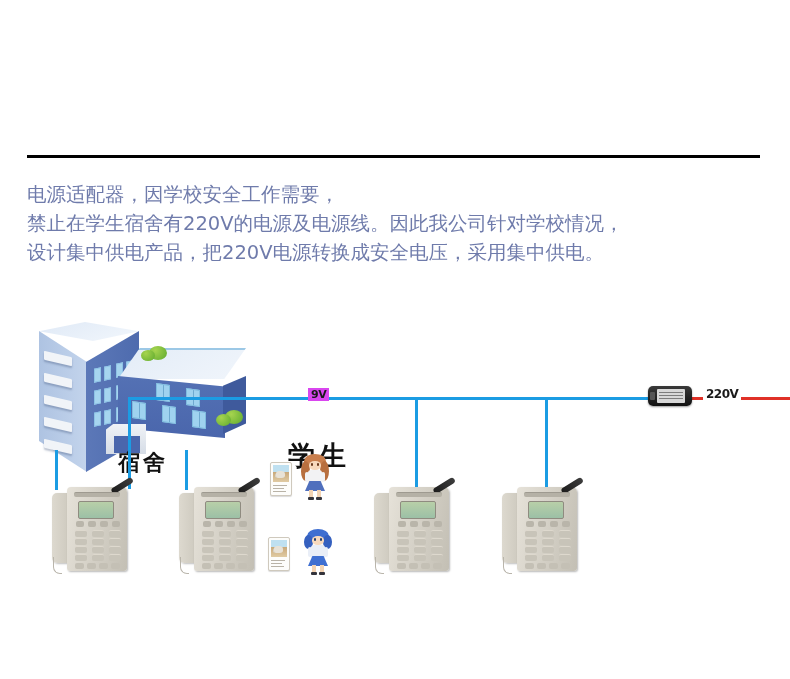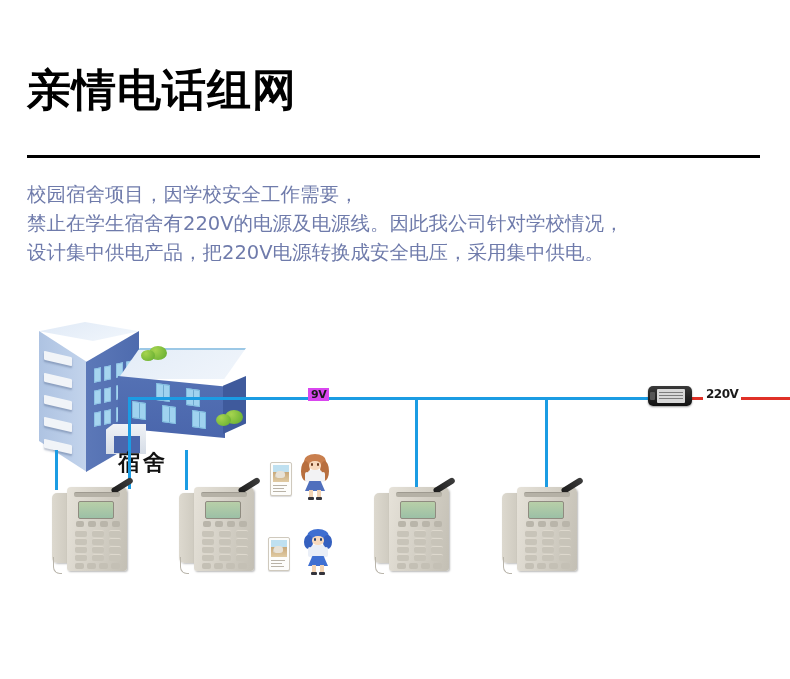--- a/index.html
+++ b/index.html
@@ -225,23 +225,22 @@
   }
   .kid .leg{position:absolute;top:35px;width:4px;height:9px;background:#f2d3b4;}
   .kid .shoe{position:absolute;top:42px;width:6px;height:3px;background:#33333b;border-radius:1px;}
   .kid .arm{position:absolute;top:17px;width:4px;height:10px;background:#f7d9bd;border-radius:2px;}
 </style>
 </head>
 <body>
 
 <div id="page">
 
-  <div class="title">亲情电话组网</div>
   <div class="rule"></div>
-  <div class="body-text">校园宿舍项目，因学校安全工作需要，
+  <div class="body-text">电源适配器，因学校安全工作需要，
 禁止在学生宿舍有220V的电源及电源线。因此我公司针对学校情况，
 设计集中供电产品，把220V电源转换成安全电压，采用集中供电。</div>
 
   <div class="stage">
 
     <div class="buildings">
 
       <div class="tower">
         <div class="tw-top"></div>
         <div class="tw-left"></div>
@@ -278,20 +277,21 @@
         <div class="door-in"></div>
         <div class="bush" style="left:31px;top:-2px;width:18px;height:14px;"></div>
         <div class="bush" style="left:23px;top:2px;width:14px;height:11px;"></div>
         <div class="bush" style="left:107px;top:62px;width:18px;height:14px;"></div>
         <div class="bush" style="left:98px;top:66px;width:15px;height:12px;"></div>
       </div>
 
     </div>
 
     <div class="lbl-dorm">宿舍</div>
+    <div class="lbl-student">学生</div>
 
     <div class="wire-h" style="left:128px;top:97px;width:522px;"></div>
     <div class="wire-v" style="left:128px;top:97px;height:92px;"></div>
     <div class="wire-v" style="left:55px;top:150px;height:40px;"></div>
     <div class="wire-v" style="left:185px;top:150px;height:40px;"></div>
     <div class="wire-v" style="left:415px;top:97px;height:92px;"></div>
     <div class="wire-v" style="left:545px;top:97px;height:92px;"></div>
     <div class="wire-red" style="left:690px;top:97px;width:100px;"></div>
 
     <div class="lbl-9v">9V</div>

